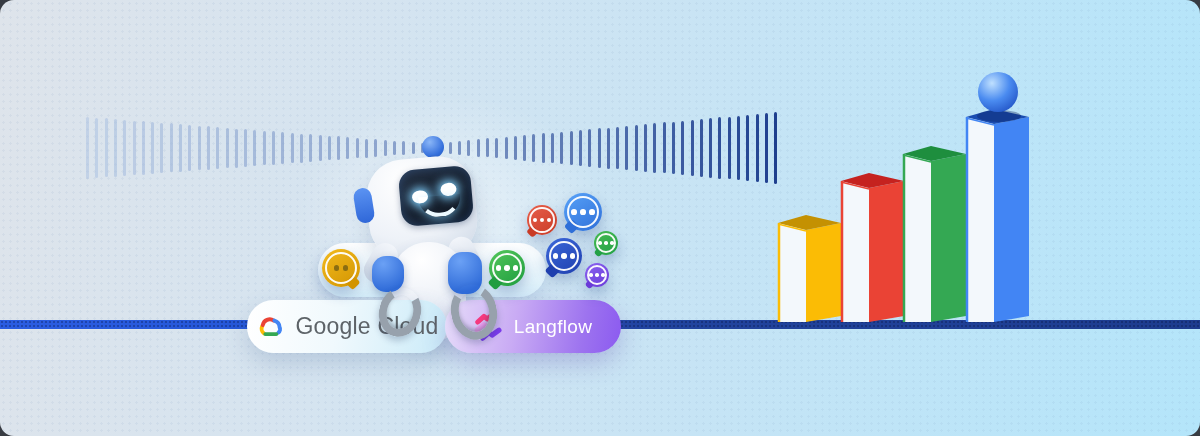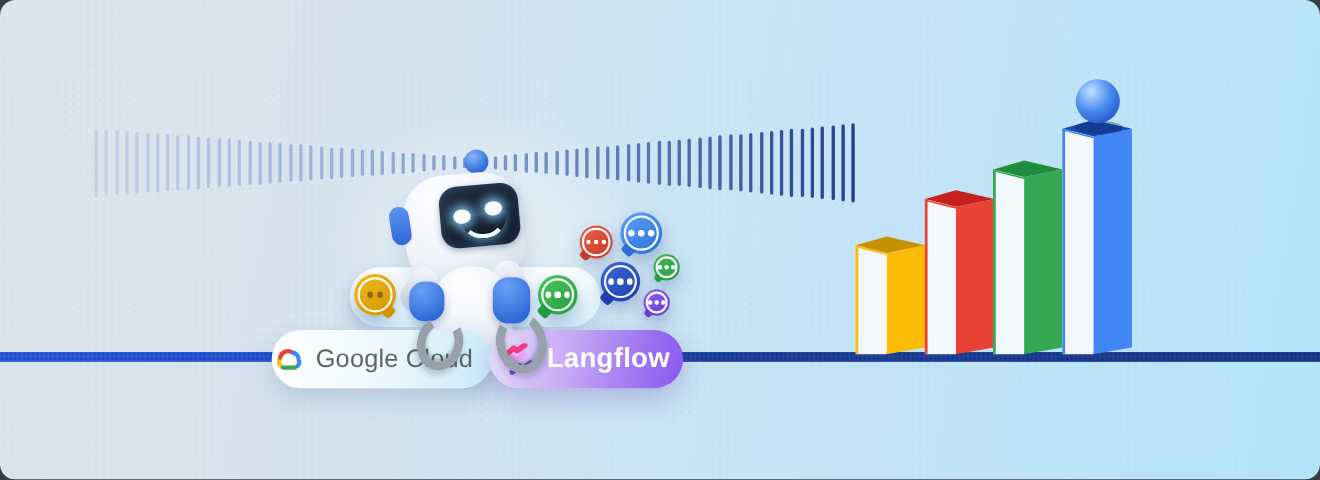--- a/index.html
+++ b/index.html
@@ -71,28 +71,28 @@
   
   .bubbles{position:absolute;inset:0;z-index:5;pointer-events:none;}
   .bubble{position:absolute;border-radius:50%;box-shadow:0 7px 14px rgba(30,60,130,.28);}
   .bubble .ring{position:absolute;border:2px solid rgba(255,255,255,.95);border-radius:50%;}
   .bubble .tail{position:absolute;transform:rotate(45deg);}
   .bubble .dots{position:absolute;inset:0;display:flex;align-items:center;justify-content:center;}
   .bubble .dot{border-radius:50%;}
 
   
   .badge{position:absolute;top:300px;height:53px;border-radius:27px;display:flex;align-items:center;z-index:4;}
-  .badge-google{left:247px;width:200px;padding:0;gap:9px;
+  .badge-google{left:247px;width:200px;padding:0;justify-content:center;gap:9px;
     background:linear-gradient(100deg,#ffffff 0%,#f0f9fd 45%,#c9eaf8 100%);
     box-shadow:0 10px 24px rgba(60,90,140,.20);}
   .badge-google .label{color:#5d6368;font-size:23px;letter-spacing:.2px;}
   .badge-langflow{left:445px;width:176px;justify-content:center;gap:10px;
     background:linear-gradient(100deg,#e6dcf9 0%,#c9abf4 40%,#9d73ef 78%,#8b5af0 100%);
     box-shadow:0 10px 24px rgba(90,70,170,.28);}
-  .badge-langflow .label{color:#ffffff;font-size:25px;font-weight:bold;letter-spacing:.3px;}
+  .badge-langflow .label{color:#ffffff;font-size:19px;font-weight:normal;letter-spacing:.3px;}
 </style>
 </head>
 <body>
 
 <div class="banner">
   <div class="texture"></div>
   <div class="glow"></div>
 
   <div class="wave" id="wave">
       <div class="wbar" style="left: 86px; top: 117px; width: 3px; height: 62px; background: rgb(169, 192, 226); opacity: 0.5;"></div>

